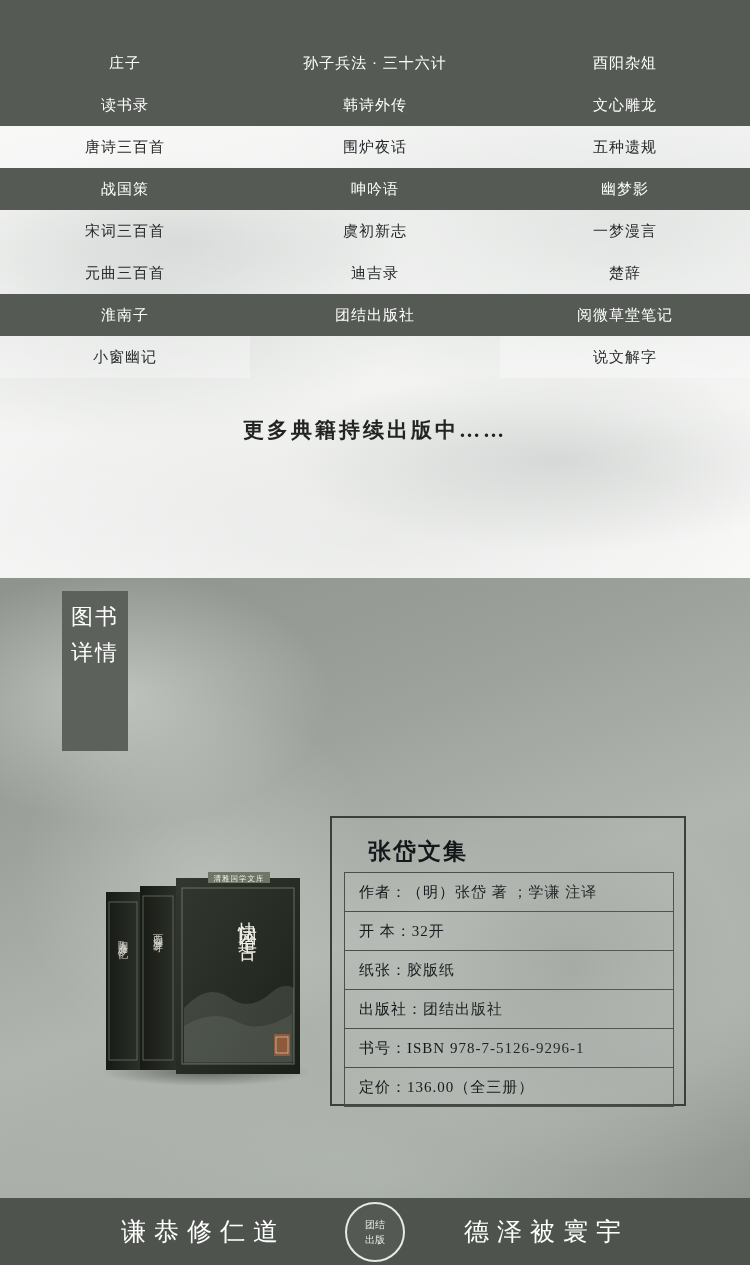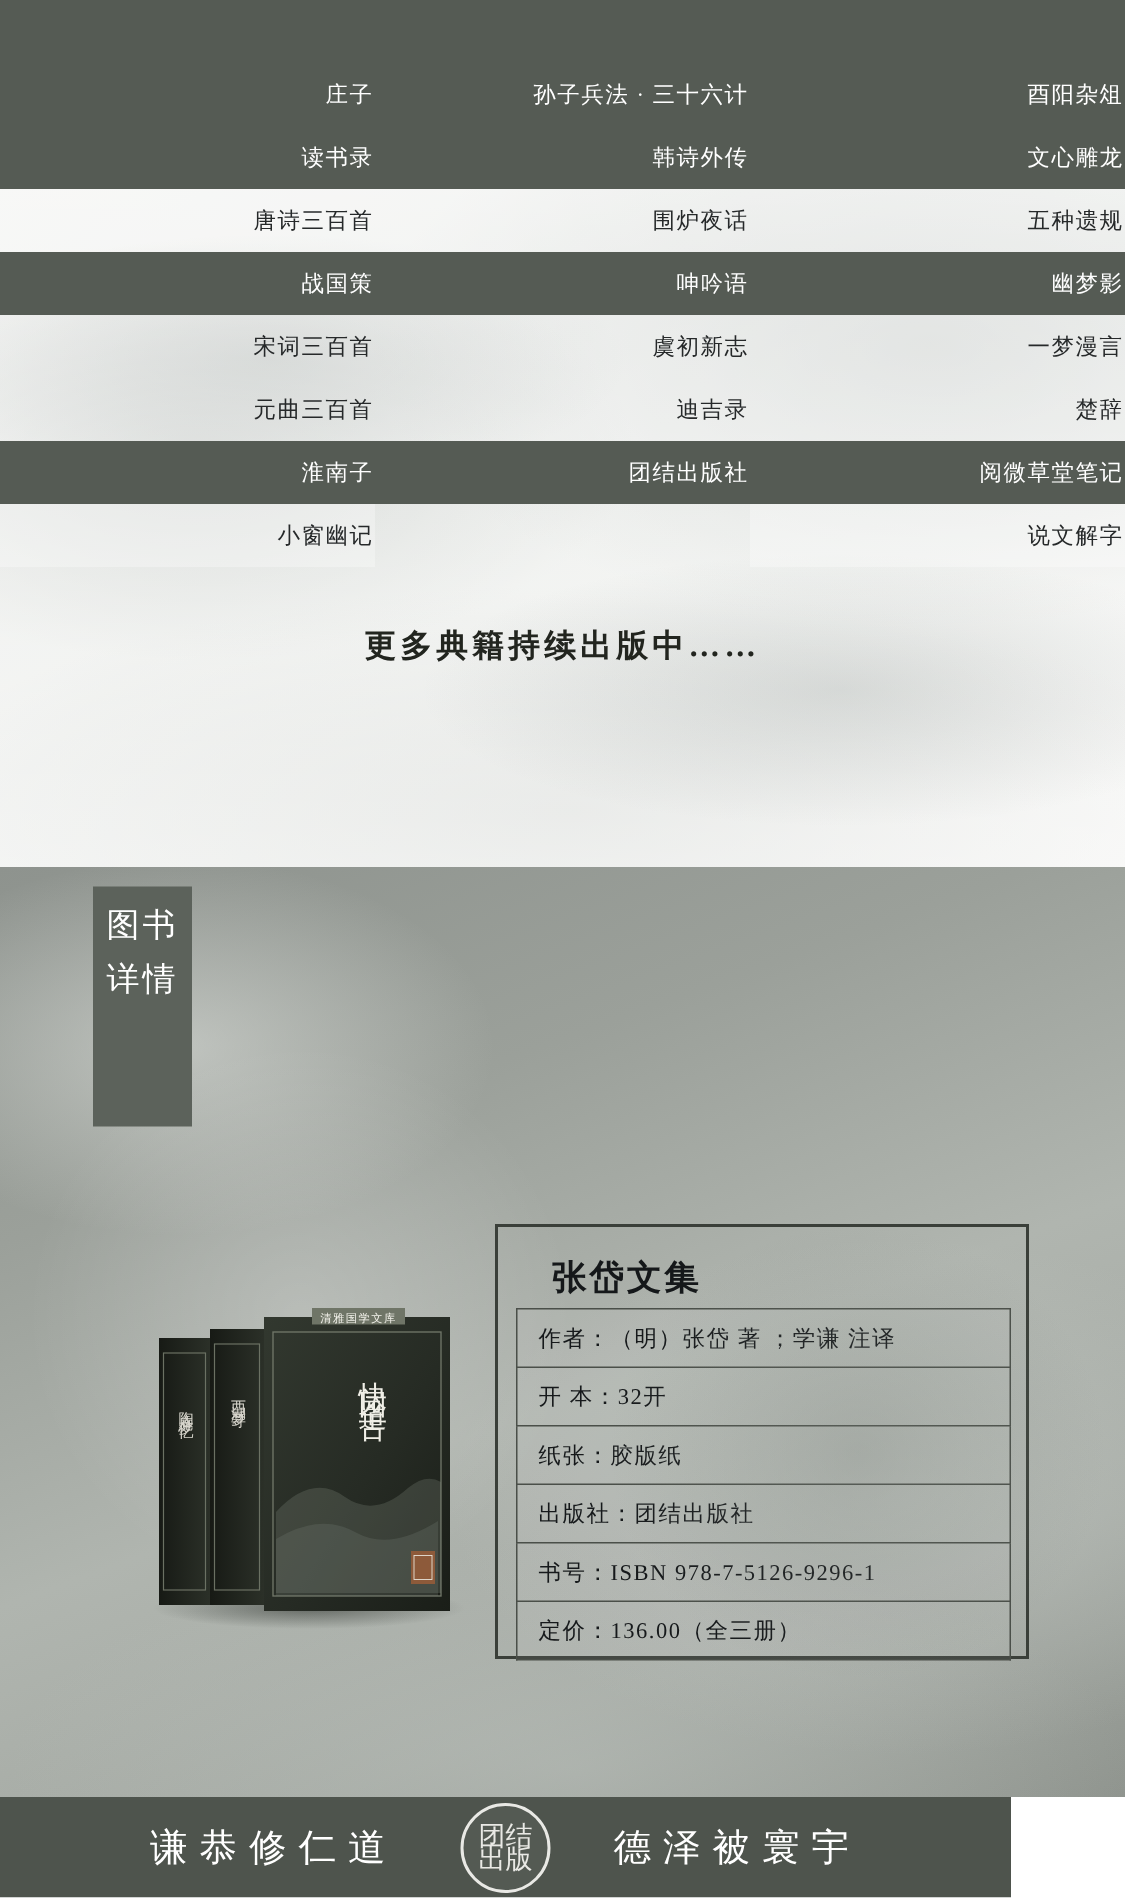--- a/index.html
+++ b/index.html
@@ -44,21 +44,21 @@
   }
 
   .book-table {
     position: relative;
     width: 750px;
     border-collapse: collapse;
     table-layout: fixed;
   }
   .book-table td {
     height: 40px;
-    text-align: right;
+    text-align: center;
     vertical-align: middle;
     font-size: 15px;
     letter-spacing: 1px;
     color: #2f2f2f;
     font-family: "Liberation Serif", "DejaVu Serif", serif;
   }
   .book-table tr.dark td {
     background: #555b54;
     color: #ffffff;
   }
@@ -186,45 +186,45 @@
     letter-spacing: 1px;
     color: #16191b;
     padding-left: 14px;
     font-family: "Liberation Serif", "DejaVu Serif", serif;
     background: rgba(255,255,255,0.05);
   }
 
   
   .footer {
     position: relative;
-    width: 674px;
+    width: 750px;
     height: 67px;
     background: #4e544d;
     display: flex;
     align-items: center;
     justify-content: center;
-    gap: 42px;
+    gap: 59px;
   }
   .footer-text {
     color: #ffffff;
     font-size: 25px;
     letter-spacing: 8px;
     font-family: "Liberation Serif", "DejaVu Serif", serif;
   }
   .footer-seal {
     width: 56px;
     height: 56px;
     border-radius: 50%;
     border: 2px solid #e9e9e5;
     color: #e9e9e5;
     display: flex;
     align-items: center;
     justify-content: center;
     flex-direction: column;
-    font-size: 18px;
+    font-size: 10px;
     line-height: 15px;
     letter-spacing: 0px;
     background: rgba(255,255,255,0.04);
   }
 </style>
 </head>
 <body>
 
 <section class="list-section">
   <div class="mist m1"></div>

